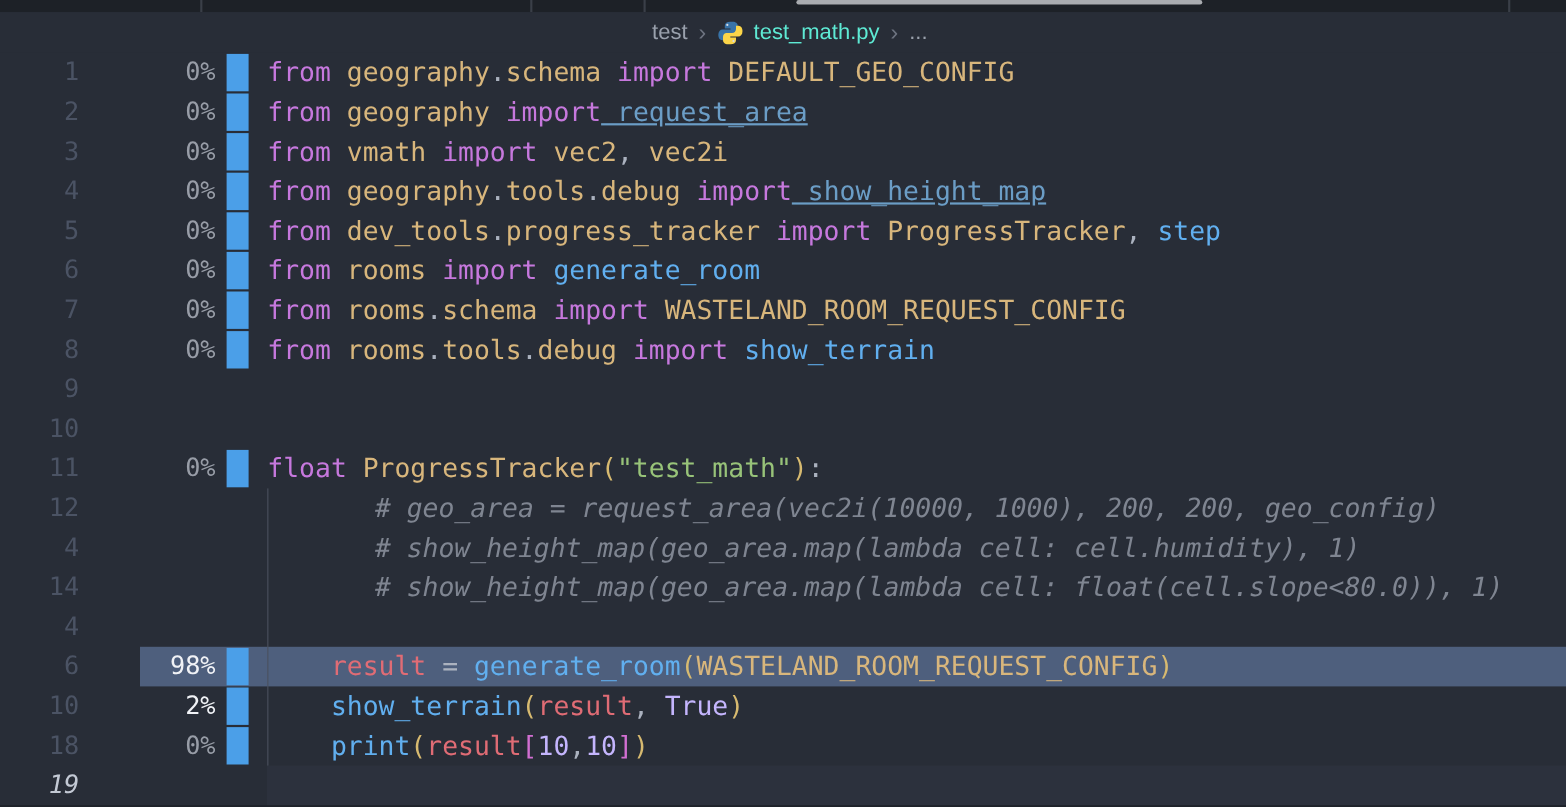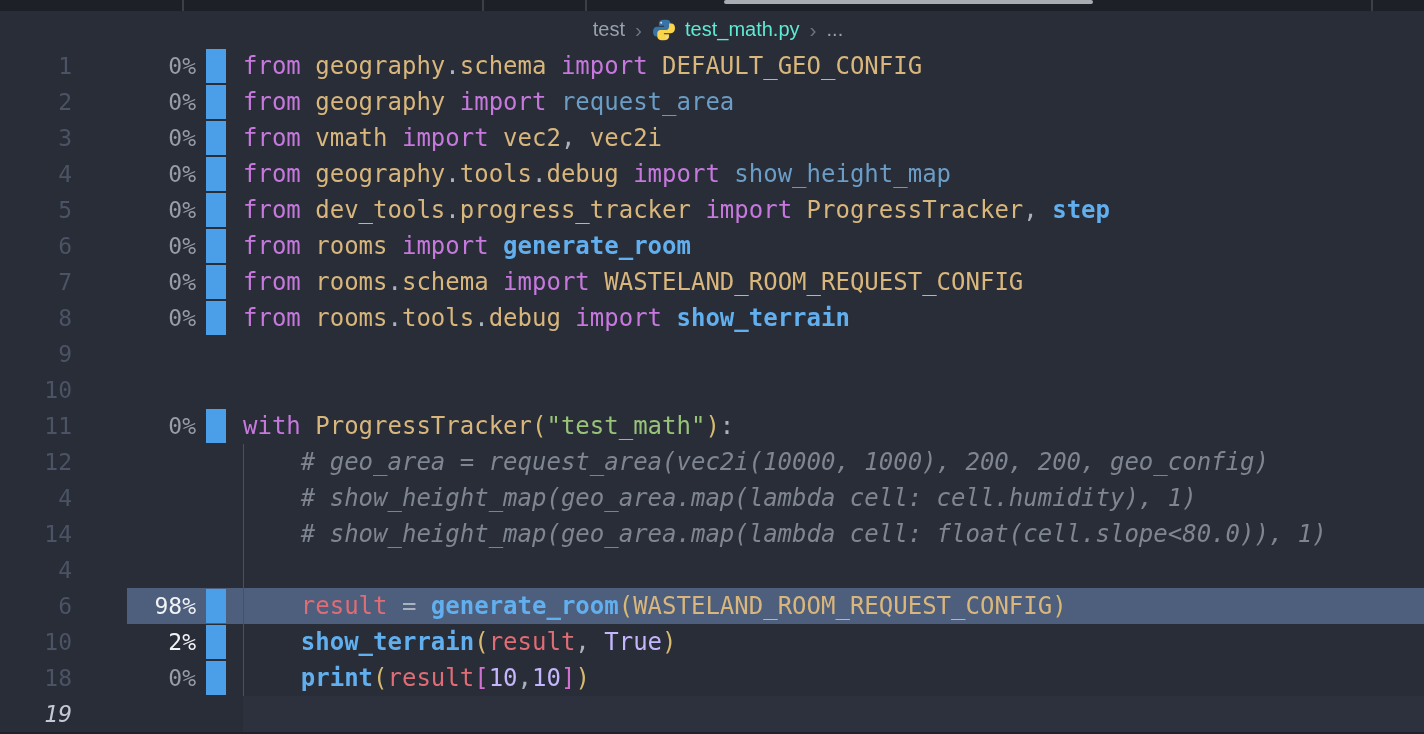--- a/index.html
+++ b/index.html
@@ -31,24 +31,24 @@
   .pct { width:124px; text-align:right; color:#989da7; font-size:23px;
          font-family:"DejaVu Sans Mono", monospace; }
   .pct.hot { color:#f0f2f6; }
   .barcell { width:20px; margin-left:10px; align-self:stretch; padding-top:1px; }
   .bar { width:20px; height:34px; background:#4b9fe8; }
   .code { flex:1; padding-left:17px; align-self:stretch; display:flex; align-items:center; }
 
   
   .tk-kw  { color:#c678dd; }
   .tk-mod { color:#d8b67c; }
-  .tk-fn  { color:#61afef;font-weight:bold; }
-  .tk-fnm { color:#6b9dc6; }
+  .tk-fn  { color:#61afef; }
+  .tk-fnm { color:#6b9dc6;text-decoration:underline; }
   .tk-str { color:#98c379; }
-  .tk-com { color:#7f8591; font-style:italic; }
+  .tk-com { color:#7f8591; font-style:italic;padding-left:40px; }
   .tk-var { color:#e06c75; }
   .tk-num { color:#c4b5fd; }
   .tk-pun { color:#abb2bf; }
   .tk-br1 { color:#d7ba70; }
   .tk-br2 { color:#d26fd2; }
 
   #indent-guide { position:absolute; left:243px; top:444px; width:1px; height:252px; background:#4a515e; }
   #bottom-strip { position:absolute; top:732px; left:0; width:1424px; height:2px; background:#1e222a; }
 </style>
 </head>
@@ -82,21 +82,21 @@
     <div class="row"><span class="ln">1</span><span class="pct">0%</span><span class="barcell"><div class="bar"></div></span><span class="code"><span class="tk-kw">from</span><span class="tk-mod"> geography</span><span class="tk-pun">.</span><span class="tk-mod">schema</span><span class="tk-kw"> import</span><span class="tk-mod"> DEFAULT_GEO_CONFIG</span></span></div>
     <div class="row"><span class="ln">2</span><span class="pct">0%</span><span class="barcell"><div class="bar"></div></span><span class="code"><span class="tk-kw">from</span><span class="tk-mod"> geography</span><span class="tk-kw"> import</span><span class="tk-fnm"> request_area</span></span></div>
     <div class="row"><span class="ln">3</span><span class="pct">0%</span><span class="barcell"><div class="bar"></div></span><span class="code"><span class="tk-kw">from</span><span class="tk-mod"> vmath</span><span class="tk-kw"> import</span><span class="tk-mod"> vec2</span><span class="tk-pun">,</span><span class="tk-mod"> vec2i</span></span></div>
     <div class="row"><span class="ln">4</span><span class="pct">0%</span><span class="barcell"><div class="bar"></div></span><span class="code"><span class="tk-kw">from</span><span class="tk-mod"> geography</span><span class="tk-pun">.</span><span class="tk-mod">tools</span><span class="tk-pun">.</span><span class="tk-mod">debug</span><span class="tk-kw"> import</span><span class="tk-fnm"> show_height_map</span></span></div>
     <div class="row"><span class="ln">5</span><span class="pct">0%</span><span class="barcell"><div class="bar"></div></span><span class="code"><span class="tk-kw">from</span><span class="tk-mod"> dev_tools</span><span class="tk-pun">.</span><span class="tk-mod">progress_tracker</span><span class="tk-kw"> import</span><span class="tk-mod"> ProgressTracker</span><span class="tk-pun">,</span><span class="tk-fn"> step</span></span></div>
     <div class="row"><span class="ln">6</span><span class="pct">0%</span><span class="barcell"><div class="bar"></div></span><span class="code"><span class="tk-kw">from</span><span class="tk-mod"> rooms</span><span class="tk-kw"> import</span><span class="tk-fn"> generate_room</span></span></div>
     <div class="row"><span class="ln">7</span><span class="pct">0%</span><span class="barcell"><div class="bar"></div></span><span class="code"><span class="tk-kw">from</span><span class="tk-mod"> rooms</span><span class="tk-pun">.</span><span class="tk-mod">schema</span><span class="tk-kw"> import</span><span class="tk-mod"> WASTELAND_ROOM_REQUEST_CONFIG</span></span></div>
     <div class="row"><span class="ln">8</span><span class="pct">0%</span><span class="barcell"><div class="bar"></div></span><span class="code"><span class="tk-kw">from</span><span class="tk-mod"> rooms</span><span class="tk-pun">.</span><span class="tk-mod">tools</span><span class="tk-pun">.</span><span class="tk-mod">debug</span><span class="tk-kw"> import</span><span class="tk-fn"> show_terrain</span></span></div>
     <div class="row"><span class="ln">9</span><span class="pct"></span><span class="barcell"></span><span class="code"></span></div>
     <div class="row"><span class="ln">10</span><span class="pct"></span><span class="barcell"></span><span class="code"></span></div>
-    <div class="row"><span class="ln">11</span><span class="pct">0%</span><span class="barcell"><div class="bar"></div></span><span class="code"><span class="tk-kw">with</span><span class="tk-mod"> ProgressTracker</span><span class="tk-br1">(</span><span class="tk-str">"test_math"</span><span class="tk-br1">)</span><span class="tk-pun">:</span></span></div>
+    <div class="row"><span class="ln">11</span><span class="pct">0%</span><span class="barcell"><div class="bar"></div></span><span class="code"><span class="tk-kw">float</span><span class="tk-mod"> ProgressTracker</span><span class="tk-br1">(</span><span class="tk-str">"test_math"</span><span class="tk-br1">)</span><span class="tk-pun">:</span></span></div>
     <div class="row"><span class="ln">12</span><span class="pct"></span><span class="barcell"></span><span class="code"><span class="tk-com">    # geo_area = request_area(vec2i(10000, 1000), 200, 200, geo_config)</span></span></div>
     <div class="row"><span class="ln">4</span><span class="pct"></span><span class="barcell"></span><span class="code"><span class="tk-com">    # show_height_map(geo_area.map(lambda cell: cell.humidity), 1)</span></span></div>
     <div class="row"><span class="ln">14</span><span class="pct"></span><span class="barcell"></span><span class="code"><span class="tk-com">    # show_height_map(geo_area.map(lambda cell: float(cell.slope&lt;80.0)), 1)</span></span></div>
     <div class="row"><span class="ln">4</span><span class="pct"></span><span class="barcell"></span><span class="code"></span></div>
     <div class="row hl"><span class="ln">6</span><span class="pct hot">98%</span><span class="barcell"><div class="bar"></div></span><span class="code"><span class="tk-var">    result</span><span class="tk-pun"> = </span><span class="tk-fn">generate_room</span><span class="tk-br1">(</span><span class="tk-mod">WASTELAND_ROOM_REQUEST_CONFIG</span><span class="tk-br1">)</span></span></div>
     <div class="row"><span class="ln">10</span><span class="pct hot">2%</span><span class="barcell"><div class="bar"></div></span><span class="code"><span class="tk-fn">    show_terrain</span><span class="tk-br1">(</span><span class="tk-var">result</span><span class="tk-pun">, </span><span class="tk-num">True</span><span class="tk-br1">)</span></span></div>
     <div class="row"><span class="ln">18</span><span class="pct">0%</span><span class="barcell"><div class="bar"></div></span><span class="code"><span class="tk-fn">    print</span><span class="tk-br1">(</span><span class="tk-var">result</span><span class="tk-br2">[</span><span class="tk-num">10</span><span class="tk-pun">,</span><span class="tk-num">10</span><span class="tk-br2">]</span><span class="tk-br1">)</span></span></div>
     <div class="row cur"><span class="ln">19</span><span class="pct"></span><span class="barcell"></span><span class="code"></span></div>
   </div>
 

